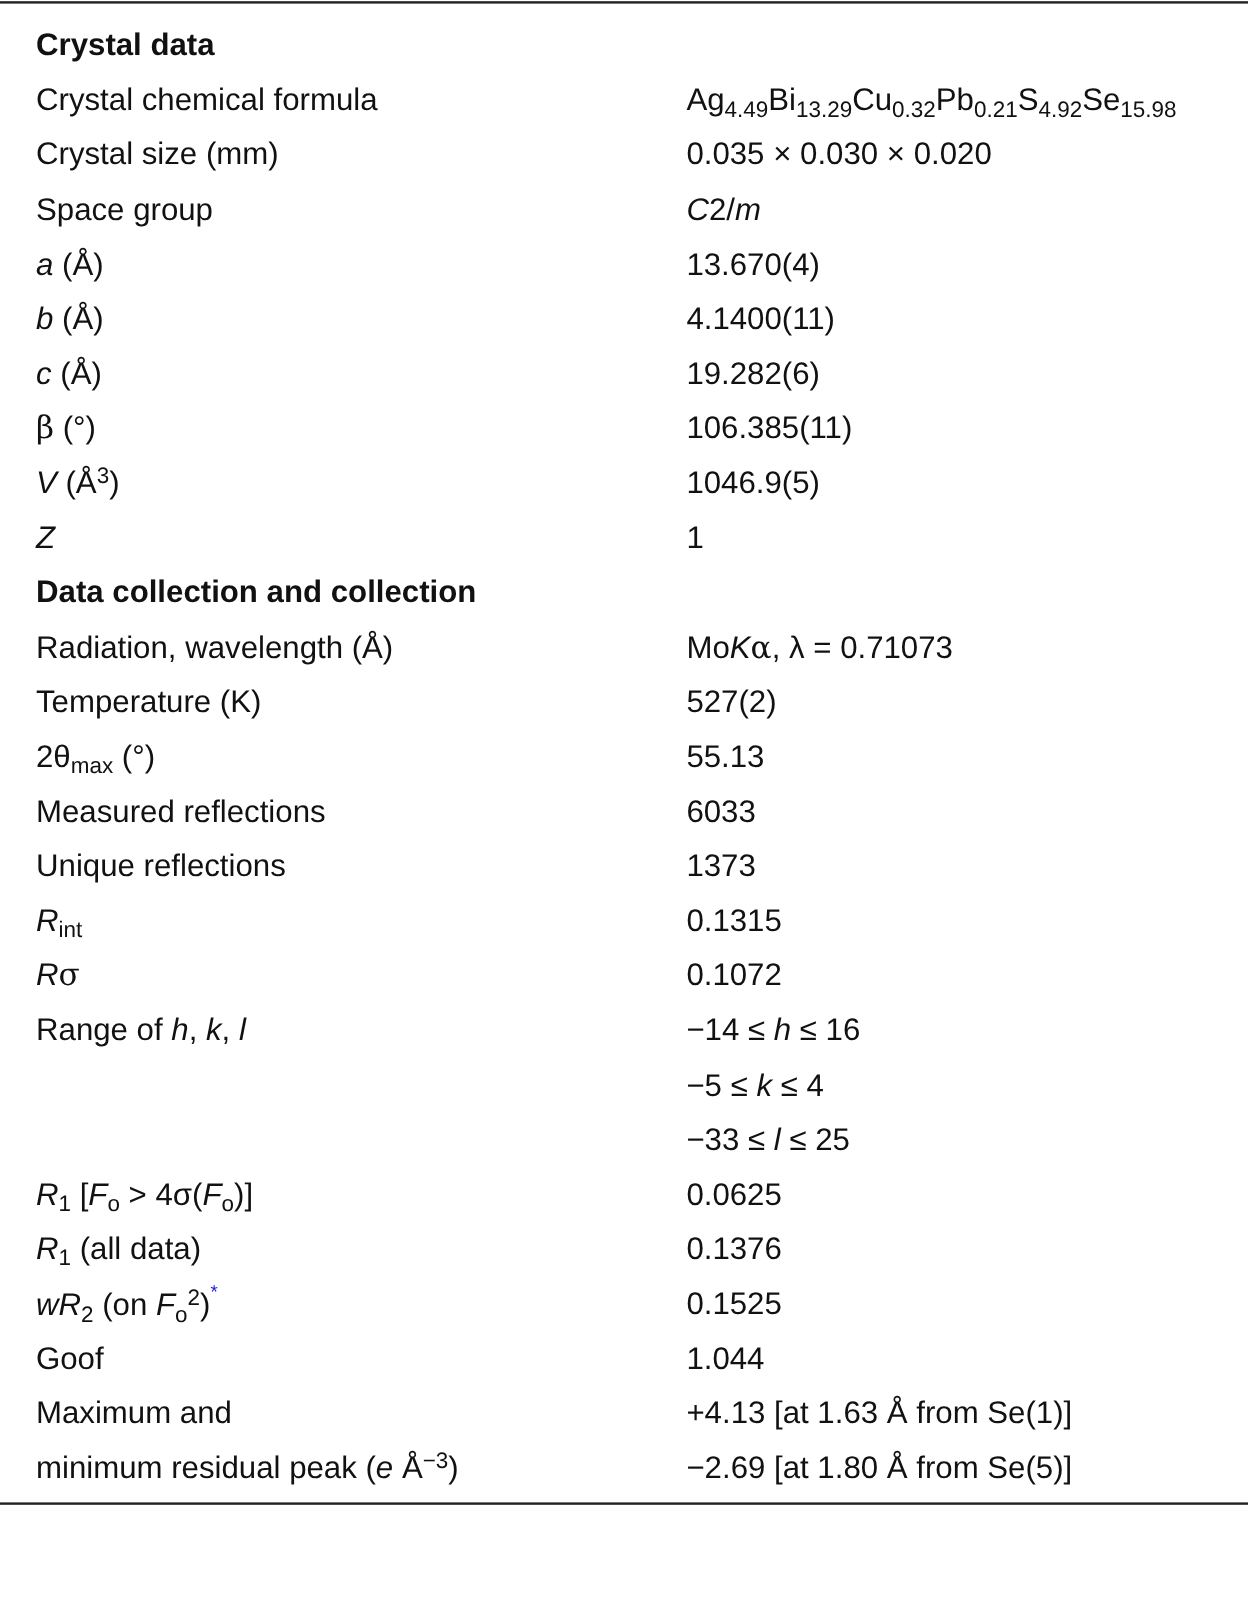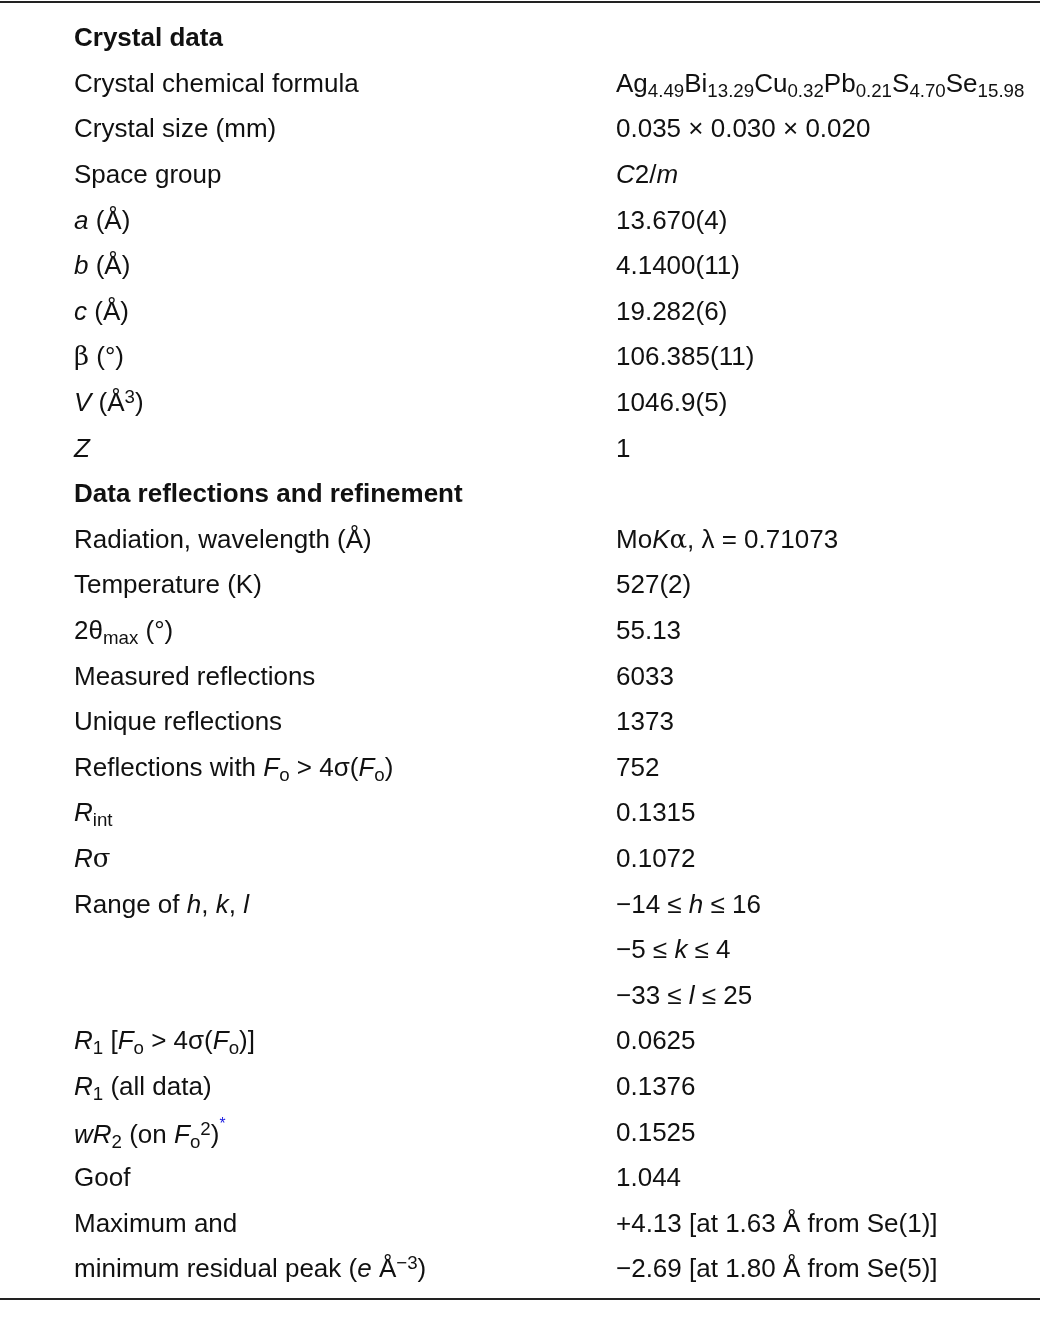--- a/index.html
+++ b/index.html
@@ -16,21 +16,20 @@
     box-sizing: border-box;
     padding-top: 12px;
     padding-bottom: 6px;
     margin-top: 1px;
   }
   .row {
     display: flex;
     height: 45.6px;
     align-items: center;
     font-size: 26px;
-    padding-left: 44px;
   }
   .c1 { width: 540px; padding-left: 30px; box-sizing: border-box; white-space: nowrap; }
   .c2 { flex: 1; padding-left: 32px; white-space: nowrap; }
   .section { font-weight: bold; }
   i { font-style: italic; }
   sub { font-size: 0.72em; vertical-align: -0.28em; line-height: 0; text-align: center; }
   sup { font-size: 0.72em; vertical-align: 0.45em; line-height: 0; }
   .fn { color: #1a1adf; font-size: 0.6em; vertical-align: 0.9em; }
   .greek { font-family: "DejaVu Serif", serif; }
 </style>
@@ -40,21 +39,21 @@
 <div class="table-wrap">
 
   <div class="row">
     <div class="c1 section">Crystal data</div>
     <div class="c2"></div>
   </div>
 
   <div class="row">
     <div class="c1">Crystal chemical formula</div>
     <div class="c2">
-      <span>Ag</span><sub>4.49</sub><span>Bi</span><sub>13.29</sub><span>Cu</span><sub>0.32</sub><span>Pb</span><sub>0.21</sub><span>S</span><sub>4.70</sub><span>Se</span><sub>15.98</sub>
+      <span>Ag</span><sub>4.49</sub><span>Bi</span><sub>13.29</sub><span>Cu</span><sub>0.32</sub><span>Pb</span><sub>0.21</sub><span>S</span><sub>4.92</sub><span>Se</span><sub>15.98</sub>
     </div>
   </div>
 
   <div class="row">
     <div class="c1">Crystal size (mm)</div>
     <div class="c2">0.035 × 0.030 × 0.020</div>
   </div>
 
   <div class="row">
     <div class="c1">Space group</div>
@@ -85,21 +84,21 @@
     <div class="c1"><i>V</i><span> (Å</span><sup>3</sup><span>)</span></div>
     <div class="c2">1046.9(5)</div>
   </div>
 
   <div class="row">
     <div class="c1"><i>Z</i></div>
     <div class="c2">1</div>
   </div>
 
   <div class="row">
-    <div class="c1 section">Data reflections and refinement</div>
+    <div class="c1 section">Data collection and collection</div>
     <div class="c2"></div>
   </div>
 
   <div class="row">
     <div class="c1">Radiation, wavelength (Å)</div>
     <div class="c2"><span>Mo</span><i>K</i><span class="greek">α</span><span>, λ = 0.71073</span></div>
   </div>
 
   <div class="row">
     <div class="c1">Temperature (K)</div>
@@ -114,24 +113,20 @@
   <div class="row">
     <div class="c1">Measured reflections</div>
     <div class="c2">6033</div>
   </div>
 
   <div class="row">
     <div class="c1">Unique reflections</div>
     <div class="c2">1373</div>
   </div>
 
-  <div class="row">
-    <div class="c1"><span>Reflections with </span><i>F</i><sub>o</sub><span> &gt; 4σ(</span><i>F</i><sub>o</sub><span>)</span></div>
-    <div class="c2">752</div>
-  </div>
 
   <div class="row">
     <div class="c1"><i>R</i><sub>int</sub></div>
     <div class="c2">0.1315</div>
   </div>
 
   <div class="row">
     <div class="c1"><i>R</i><span class="greek">σ</span></div>
     <div class="c2">0.1072</div>
   </div>

